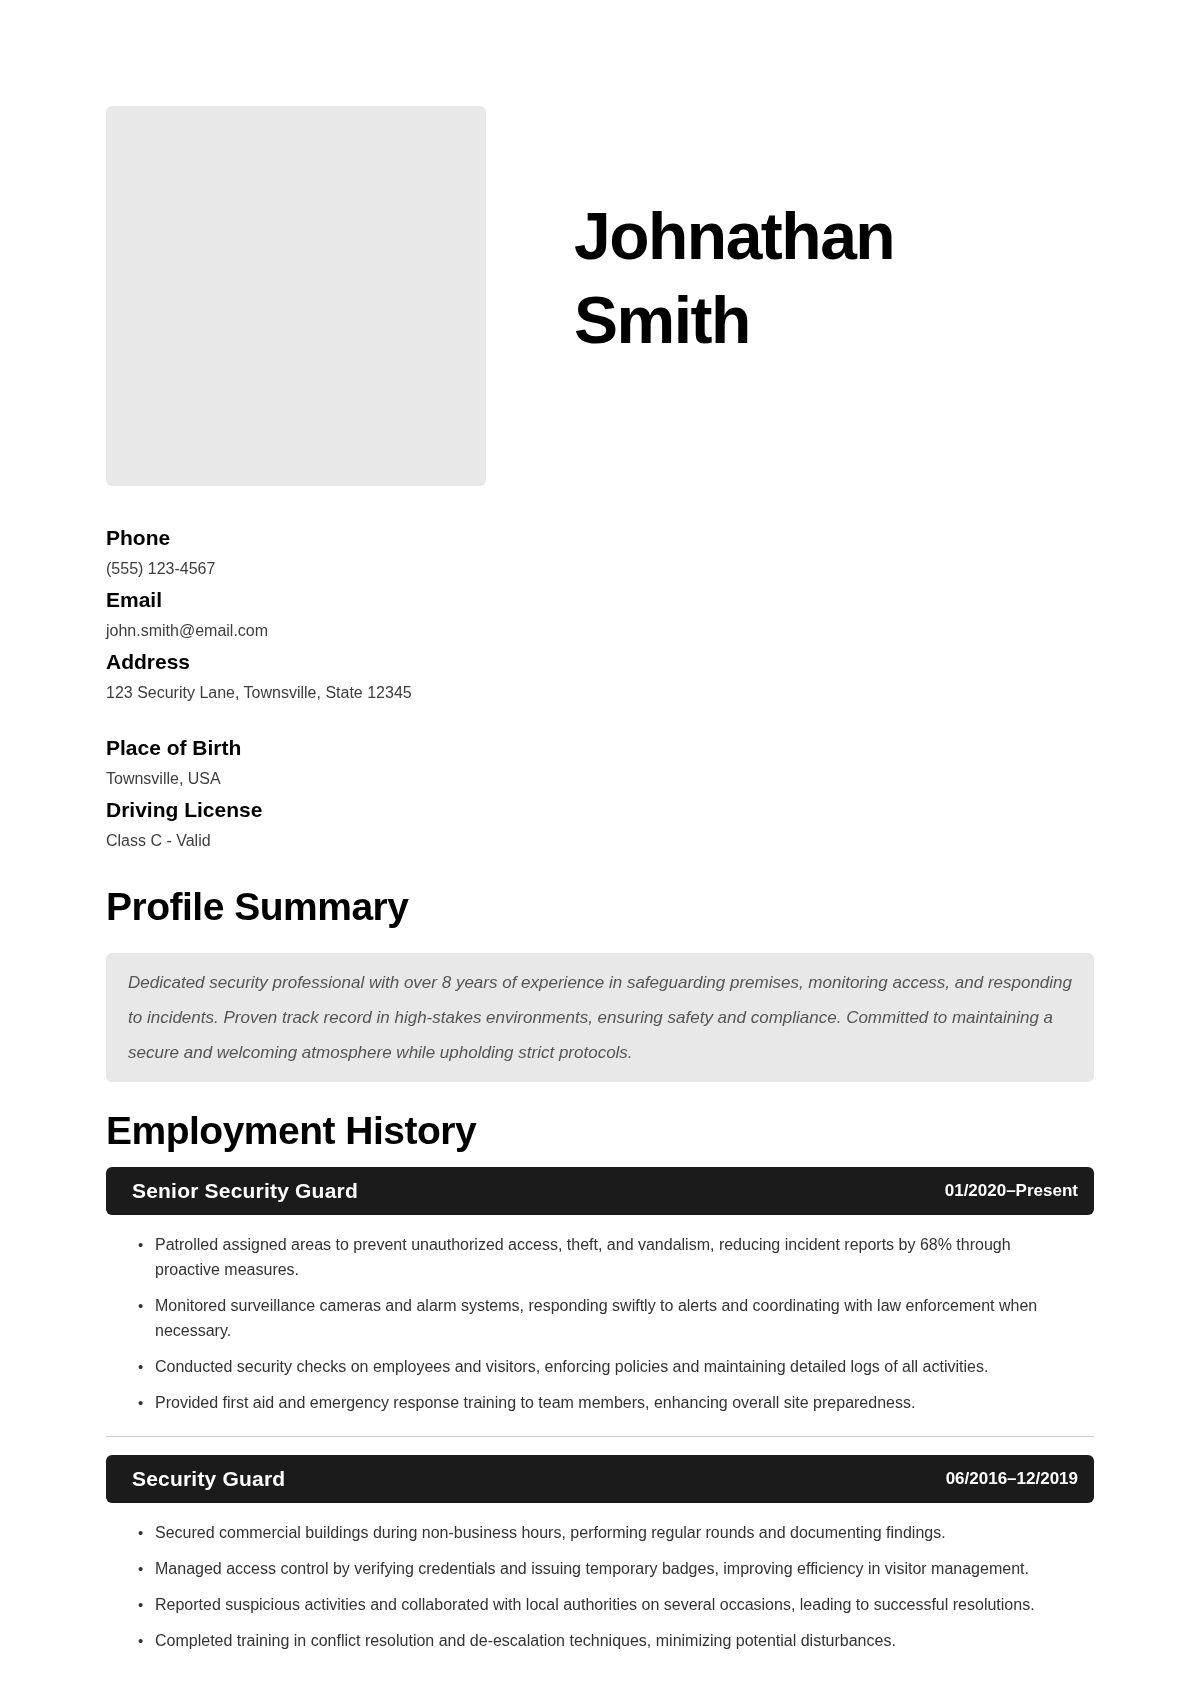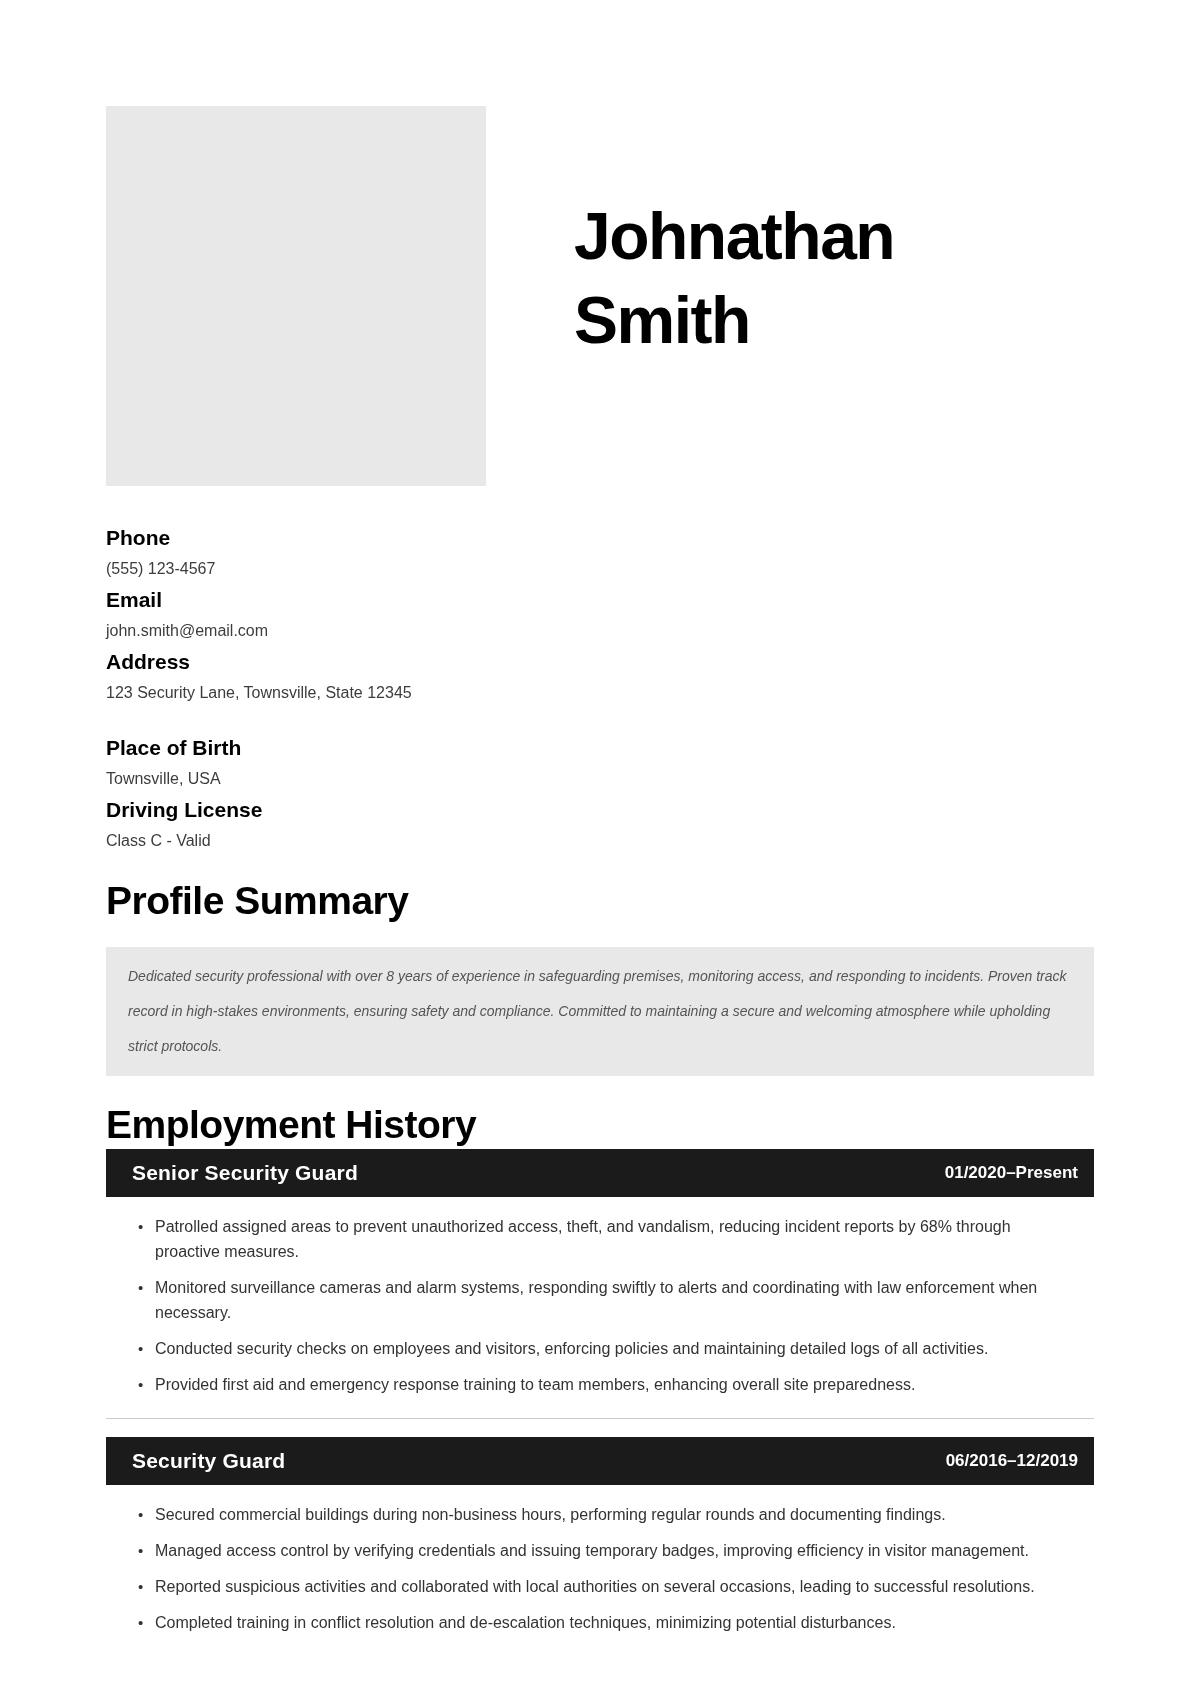--- a/index.html
+++ b/index.html
@@ -1,15 +1,15 @@
 <!DOCTYPE html>
 <html><head>
 <meta charset="utf-8">
 <style>
-  * { box-sizing: border-box; margin: 0; padding: 0; }
+  * { box-sizing: border-box; margin: 0; padding: 0; border-radius: 6px; }
   html, body { background: #ffffff; }
   body {
     width: 1200px; height: 1697px;
     overflow: hidden;
     font-family: "Liberation Sans", sans-serif;
     color: #333333;
   }
   .page { width: 1200px; height: 1697px; padding: 106px 106px 0 106px; overflow: hidden; }
 
   
@@ -26,34 +26,35 @@
   .contact { margin-top: 36px; font-size: 16px; }
   .centry .clabel { font-weight: bold; color: #000000; line-height: 31px; font-size: 21px; }
   .centry .cvalue { color: #3d3d3d; line-height: 31px; }
   .cgroup2 { margin-top: 24px; }
 
   
   .h2 {
     font-size: 39px; font-weight: bold; color: #000000;
     letter-spacing: -0.5px; line-height: 1.2;
   }
-  .h2.profile { margin-top: 22px; }
+  .h2.profile { margin-top: 28px; }
   .h2.employment { margin-top: 26px; }
 
   
   .summary-box {
     margin-top: 22px;
     background: #e8e8e8;
     padding: 12px 22px;
-    font-size: 14px; font-style: italic; color: #555555;
+    font-size: 17px; font-style: italic; color: #555555;
     line-height: 35px;
   }
 
   
   .job-bar {
+    margin-top: 12px;
     background: #1b1b1b; color: #ffffff;
     height: 48px;
     display: flex; align-items: center; justify-content: space-between;
     padding: 0 16px 0 26px;
   }
   .job-title { font-size: 21px; font-weight: bold; letter-spacing: 0.2px; }
   .job-dates { font-size: 17px; font-weight: bold; }
   ul.bullets {
     margin-top: 17px;
     padding-left: 49px; padding-right: 17px;

